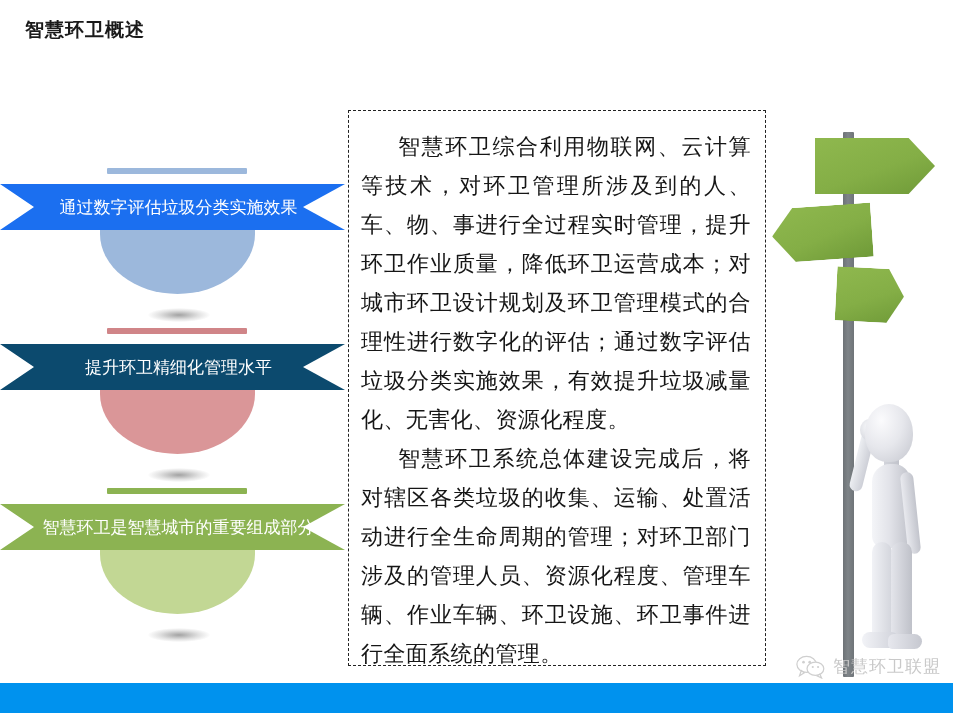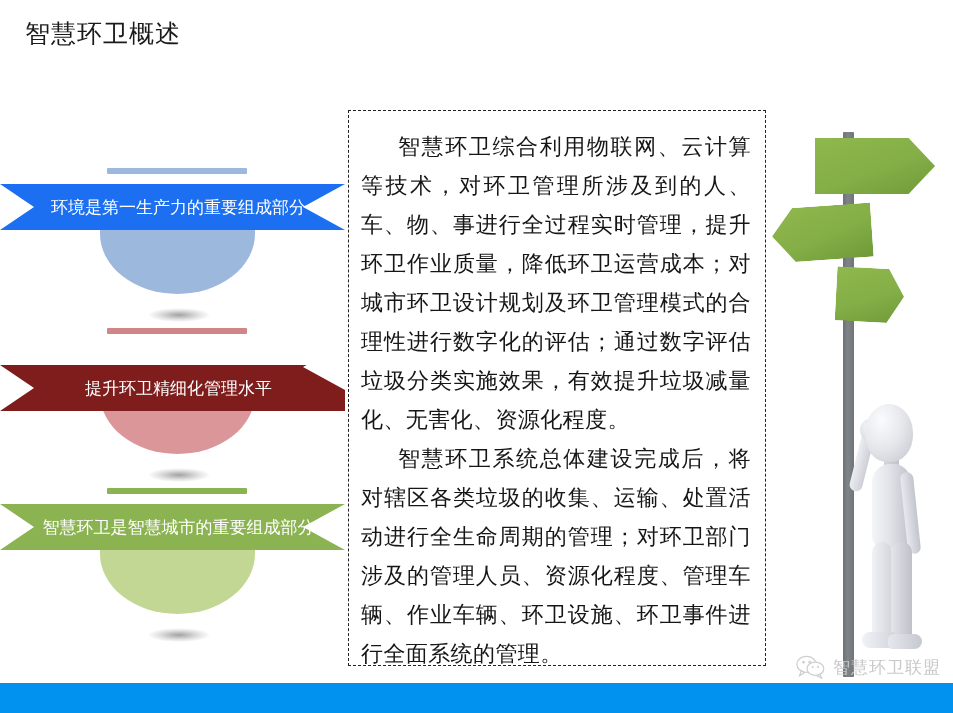--- a/index.html
+++ b/index.html
@@ -5,21 +5,21 @@
   html,body{margin:0;padding:0;background:#ffffff;}
   body{
     width:953px;height:713px;position:relative;overflow:hidden;
     font-family:"Liberation Sans","DejaVu Sans",sans-serif;
     background:#ffffff;
   }
 
   
   .slide-title{
     position:absolute;left:25px;top:17px;
-    font-size:25px;font-weight:normal;color:#1a1a1a;
+    font-size:19px;font-weight:bold;color:#1a1a1a;
     letter-spacing:1px;white-space:nowrap;
   }
 
   
   .banner-group{position:absolute;left:0;width:345px;}
   #banner-group-0{top:160px;}
   #banner-group-1{top:320px;}
   #banner-group-2{top:480px;}
 
   .cap-bar{
@@ -143,45 +143,45 @@
     position:absolute;left:52px;top:230px;width:34px;height:15px;border-radius:8px 10px 10px 6px;
     background:linear-gradient(to right,#e7e8ee,#c6c8d0);
   }
 
   
   .footer-bar{
     position:absolute;left:0;bottom:0;width:953px;height:30px;background:#0092EE;
   }
   .watermark{
     position:absolute;right:12px;bottom:34px;
-    display:flex;align-items:center;gap:7px;
+    display:flex;gap:7px;
     color:#c9c9c9;font-size:17px;letter-spacing:1px;white-space:nowrap;
   }
   .wechat-icon{width:30px;height:24px;display:block;}
 </style>
 </head>
 <body>
 
 <div class="slide-title">智慧环卫概述</div>
 
 <div class="banner-group" id="banner-group-0">
   <div class="cap-bar" style="background: rgb(156, 184, 220);"></div>
   <div class="bowl" style="background: rgb(156, 184, 220);"></div>
   <div class="bowl-shadow"></div>
   <div class="ribbon" style="background: rgb(27, 111, 240);">
-    <span class="ribbon-label">环境是第一生产力的重要组成部分</span>
+    <span class="ribbon-label">通过数字评估垃圾分类实施效果</span>
   </div>
   <div class="ribbon-notch-right"></div>
 </div>
 
 <div class="banner-group" id="banner-group-1">
   <div class="cap-bar" style="background: rgb(208, 133, 136);"></div>
   <div class="bowl" style="background: rgb(218, 150, 152);"></div>
   <div class="bowl-shadow"></div>
-  <div class="ribbon" style="background: #7f1d1d; margin-top: 21px;">
+  <div class="ribbon" style="background: #0c4a6e;">
     <span class="ribbon-label">提升环卫精细化管理水平</span>
   </div>
   <div class="ribbon-notch-right"></div>
 </div>
 
 <div class="banner-group" id="banner-group-2">
   <div class="cap-bar" style="background: rgb(140, 179, 82);"></div>
   <div class="bowl" style="background: rgb(194, 215, 148);"></div>
   <div class="bowl-shadow"></div>
   <div class="ribbon" style="background: rgb(140, 179, 82);">

